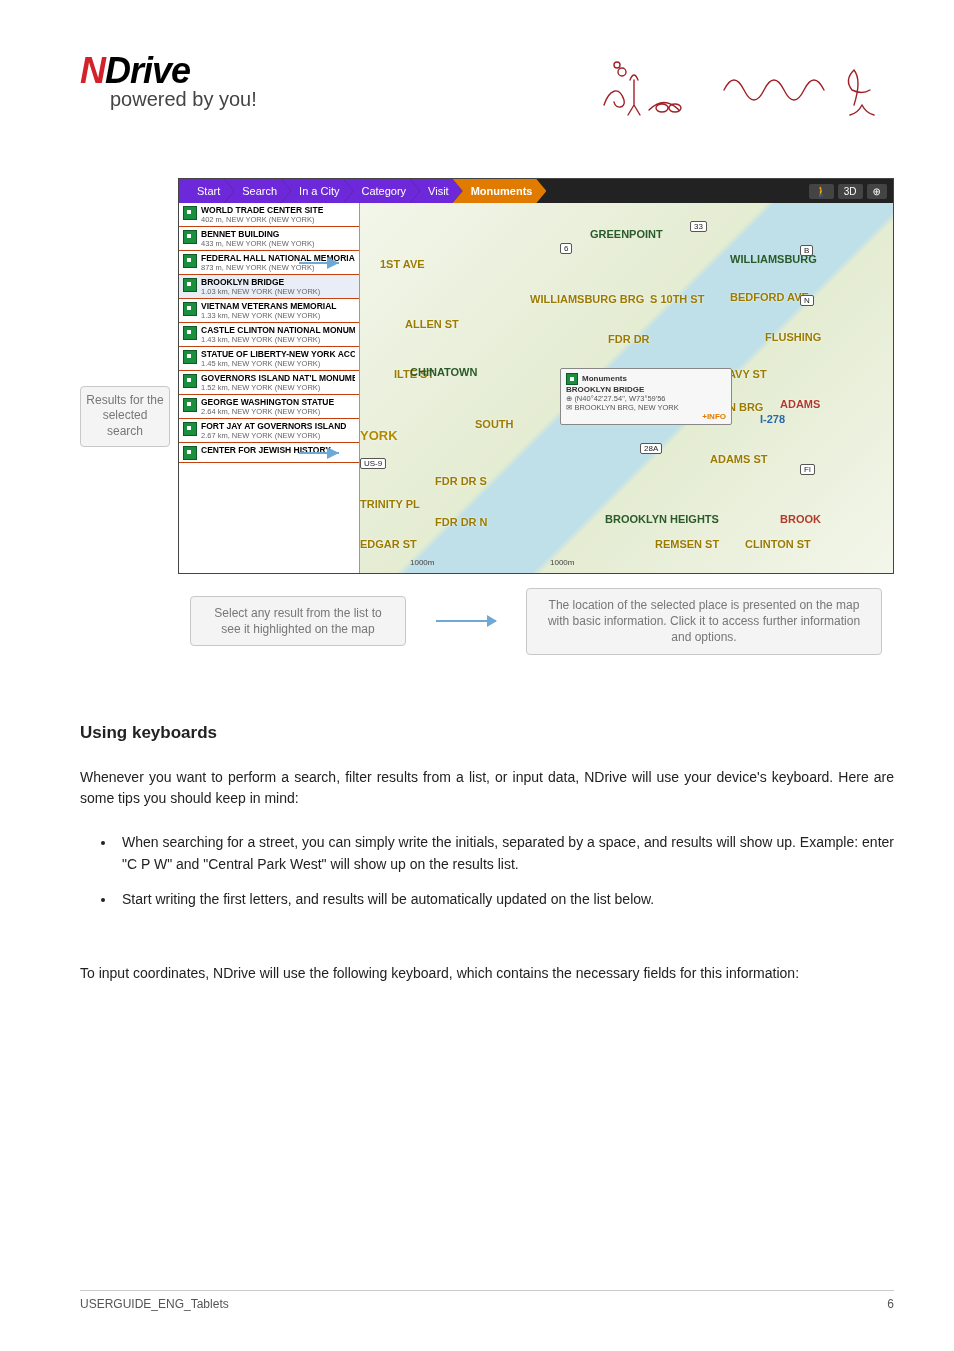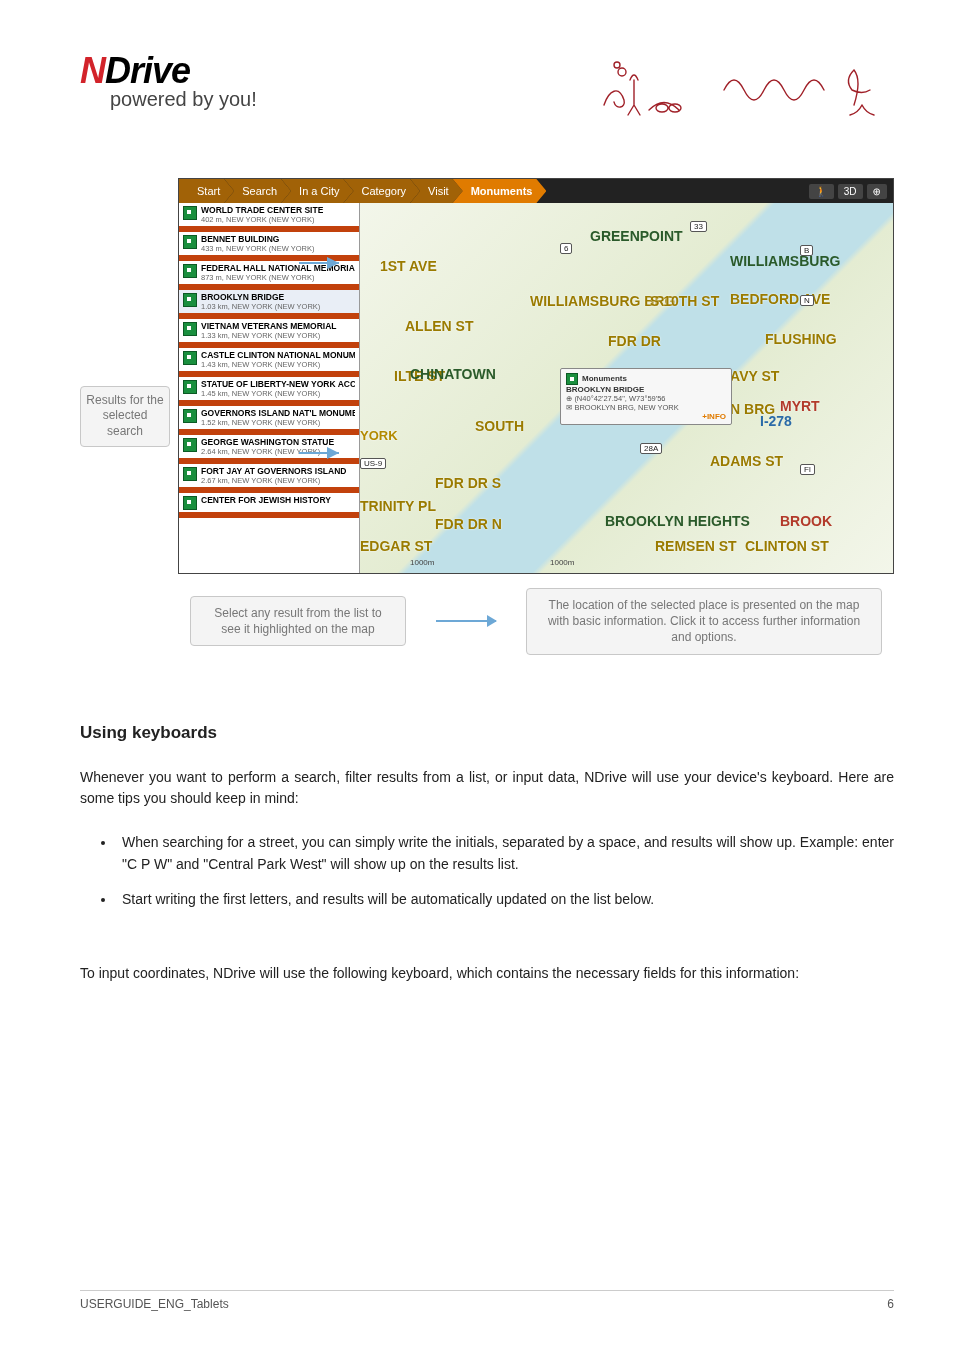--- a/index.html
+++ b/index.html
@@ -74,21 +74,21 @@
   .breadcrumb {
     display: flex;
     align-items: stretch;
     background: #222;
     color: #fff;
     font-size: 11px;
     height: 24px;
   }
   .crumb {
     position: relative;
-    background: #a16207;
+    background: #6d28d9;
     padding: 0 14px 0 18px;
     display: flex;
     align-items: center;
     margin-right: -10px;
     clip-path: polygon(0 0, calc(100% - 10px) 0, 100% 50%, calc(100% - 10px) 100%, 0 100%, 10px 50%);
   }
   .crumb.first { clip-path: polygon(0 0, calc(100% - 10px) 0, 100% 50%, calc(100% - 10px) 100%, 0 100%); }
   .crumb.active {
     background: #e07b00;
     color: #fff;
@@ -120,21 +120,21 @@
     background: #fff;
     border-right: 1px solid #999;
     overflow: hidden;
     font-size: 9px;
   }
   .result-item {
     display: flex;
     align-items: flex-start;
     gap: 4px;
     padding: 2px 4px;
-    border-bottom: 6px solid #c2410c;
+    border-bottom: 1px solid #c2410c;
   }
   .result-icon {
     width: 12px;
     height: 12px;
     background: #1a8f3e;
     border: 1px solid #0c5a24;
     flex-shrink: 0;
     margin-top: 1px;
     position: relative;
   }
@@ -160,21 +160,21 @@
   }
   .result-col { overflow: hidden; }
   .map-pane {
     flex: 1;
     position: relative;
     background: linear-gradient(135deg, #f3f6ea 0%, #e4ecd2 45%, #bfe0e8 46%, #bfe0e8 60%, #e4ecd2 61%, #f3f6ea 100%);
     overflow: hidden;
   }
   .map-label {
     position: absolute;
-    font-size: 14px;
+    font-size: 11px;
     font-weight: bold;
     color: #2a5a2a;
     white-space: nowrap;
   }
   .road-label { color: #9a7b00; text-shadow: 0 0 2px #fff; }
   .hwy-label {
     display: inline-block;
     background: #fff;
     border: 1px solid #555;
     padding: 0 3px;
@@ -428,21 +428,21 @@
             <div class="map-label road-label" style="left:170px; top:90px;">WILLIAMSBURG BRG</div>
             <div class="map-label road-label" style="left:290px; top:90px;">S 10TH ST</div>
             <div class="map-label road-label" style="left:370px; top:88px;">BEDFORD AVE</div>
             <div class="map-label road-label" style="left:45px; top:115px;">ALLEN ST</div>
             <div class="map-label road-label" style="left:220px; top:130px;padding-left:28px;">FDR DR</div>
             <div class="map-label road-label" style="left:405px; top:128px;">FLUSHING</div>
             <div class="map-label road-label" style="left:6px; top:165px;padding-left:28px;">ILTE ST</div>
             <div class="map-label" style="left:50px; top:163px;">CHINATOWN</div>
             <div class="map-label road-label" style="left:360px; top:165px;">NAVY ST</div>
             <div class="map-label road-label" style="left:360px; top:198px;">AN BRG</div>
-            <div class="map-label road-label" style="left:420px; top:195px; color:#b23a2a;">MYRT</div>
+            <div class="map-label road-label" style="left:420px; top:195px; color:#b23a2a;">ADAMS</div>
             <div class="map-label" style="left:400px; top:210px; color:#2a6aa8;">I-278</div>
             <div class="map-label road-label" style="left:115px; top:215px;">SOUTH</div>
             <div class="map-label road-label" style="left:0px; top:225px; font-size:13px; color:#b28a00;">YORK</div>
             <div class="map-label road-label" style="left:75px; top:272px;">FDR DR S</div>
             <div class="map-label road-label" style="left:75px; top:313px;">FDR DR N</div>
             <div class="map-label road-label" style="left:0px; top:295px;">TRINITY PL</div>
             <div class="map-label road-label" style="left:0px; top:335px;">EDGAR ST</div>
             <div class="map-label" style="left:245px; top:310px;">BROOKLYN HEIGHTS</div>
             <div class="map-label" style="left:420px; top:310px; color:#b23a2a;">BROOK</div>
             <div class="map-label road-label" style="left:295px; top:335px;">REMSEN ST</div>

